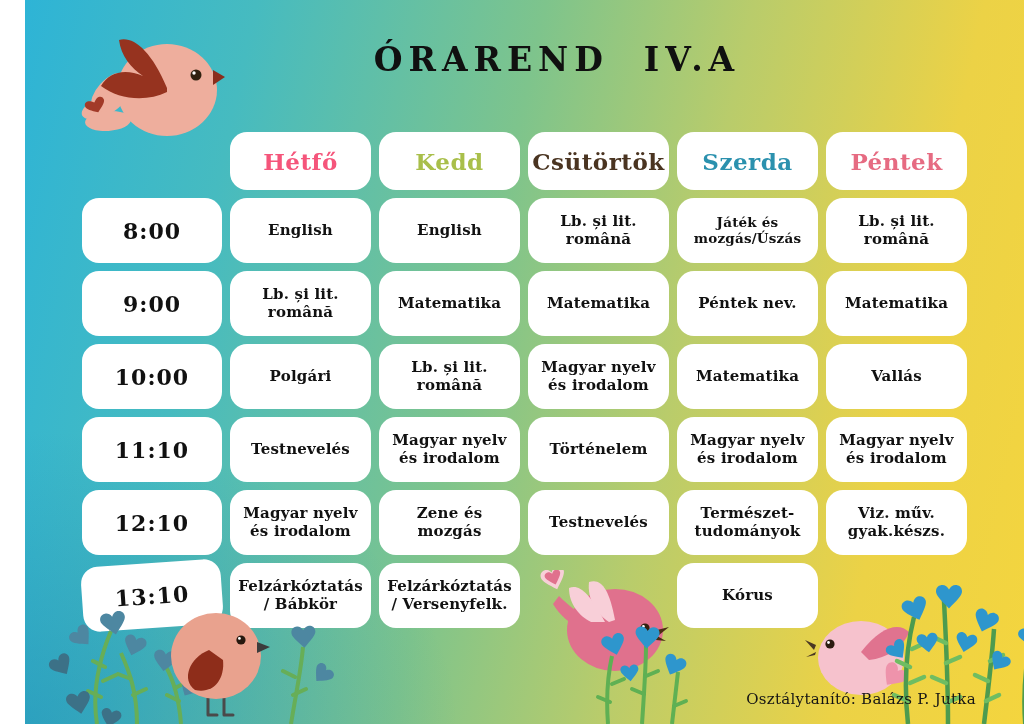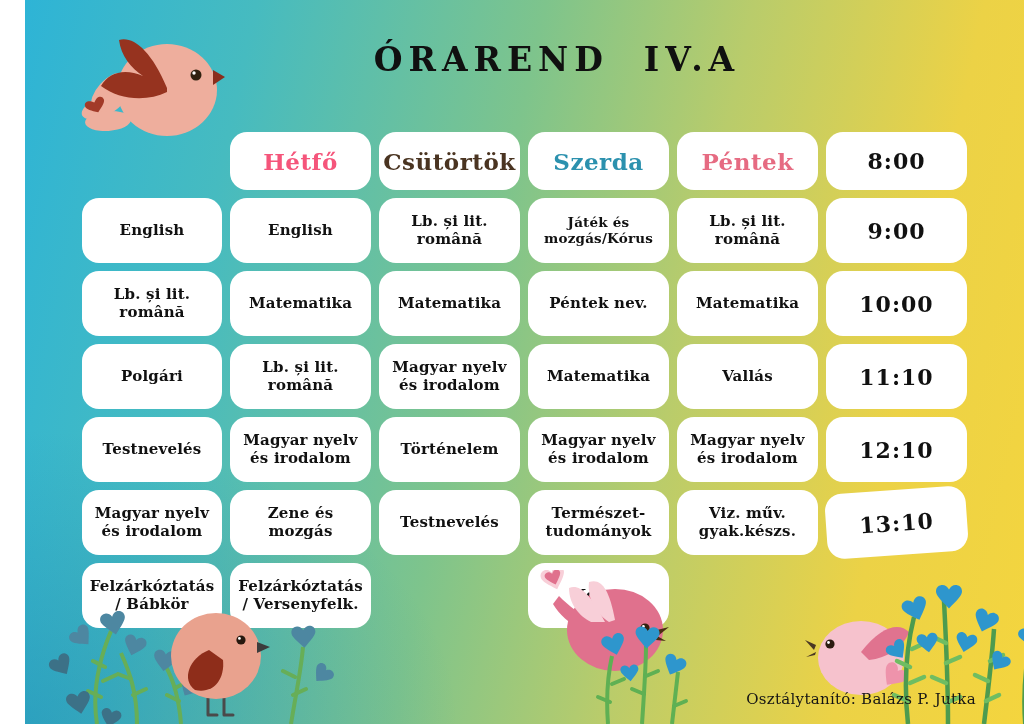--- a/index.html
+++ b/index.html
@@ -50,31 +50,32 @@
       </g>
     </defs>
   </svg>
 
   <div class="title">ÓRAREND  IV.A</div>
 
   <div class="board">
 
     <div class="spacer"></div>
     <div class="hcell" style="color: rgb(245, 85, 123);">Hétfő</div>
+    <div class="hcell" style="color: rgb(169, 191, 74);">Kedd</div>
     <div class="hcell" style="color: rgb(74, 52, 33);">Csütörtök</div>
     <div class="hcell" style="color: rgb(43, 145, 174);">Szerda</div>
     <div class="hcell" style="color: rgb(230, 107, 130);">Péntek</div>
 
     <div class="tcell">8:00</div>
     <div class="cell">English</div>
     <div class="cell">English</div>
     <div class="cell">Lb. și lit.
 română</div>
     <div class="cell" style="font-size:13.5px">Játék és
-mozgás/Kórus</div>
+mozgás/Úszás</div>
     <div class="cell">Lb. și lit.
 română</div>
 
     <div class="tcell">9:00</div>
     <div class="cell">Lb. și lit.
 română</div>
     <div class="cell">Matematika</div>
     <div class="cell">Matematika</div>
     <div class="cell">Péntek nev.</div>
     <div class="cell">Matematika</div>

